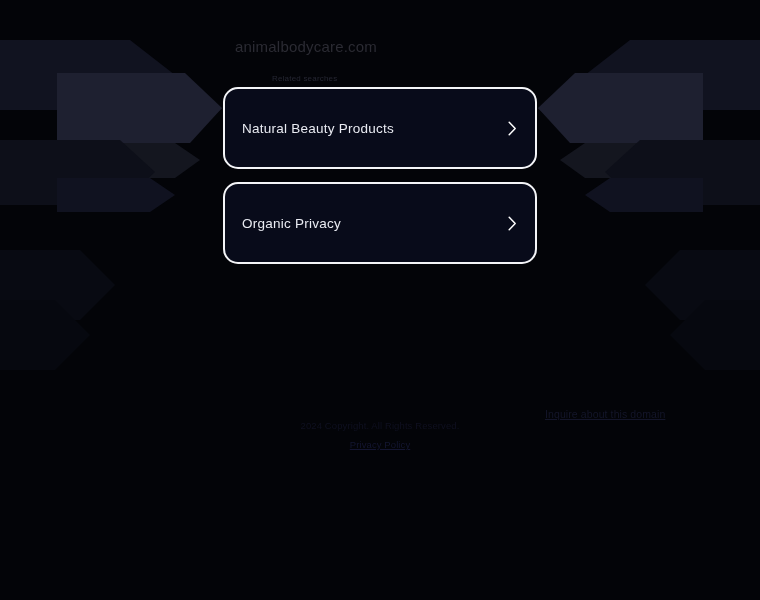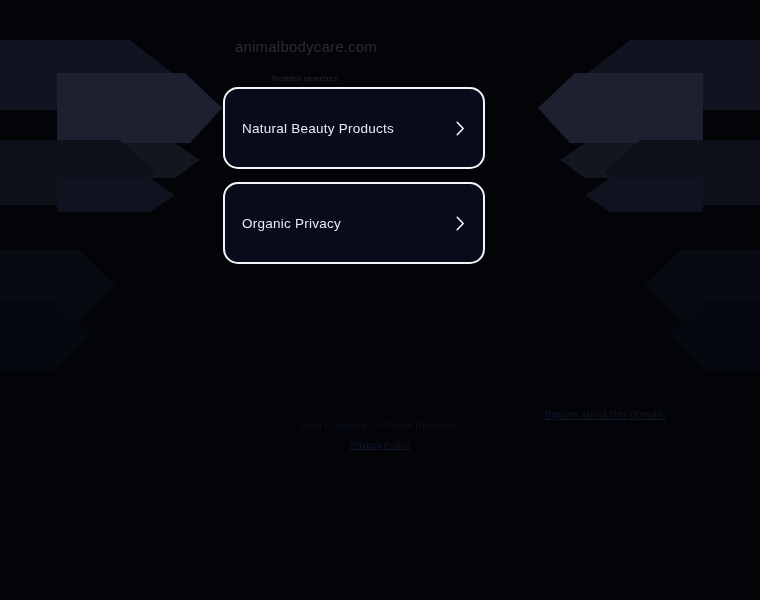--- a/index.html
+++ b/index.html
@@ -58,21 +58,21 @@
   .cards {
     position: absolute;
     top: 87px;
     left: 223px;
     width: 314px;
   }
 
   .search-card {
     position: relative;
     box-sizing: border-box;
-    width: 262px;
+    width: 314px;
     height: 82px;
     margin-bottom: 13px;
     border: 2px solid #f4f5f8;
     border-radius: 15px;
     background: #080b1a;
     cursor: pointer;
     display: flex;
     align-items: center;
     justify-content: space-between;
     padding: 0 16px 0 17px;

